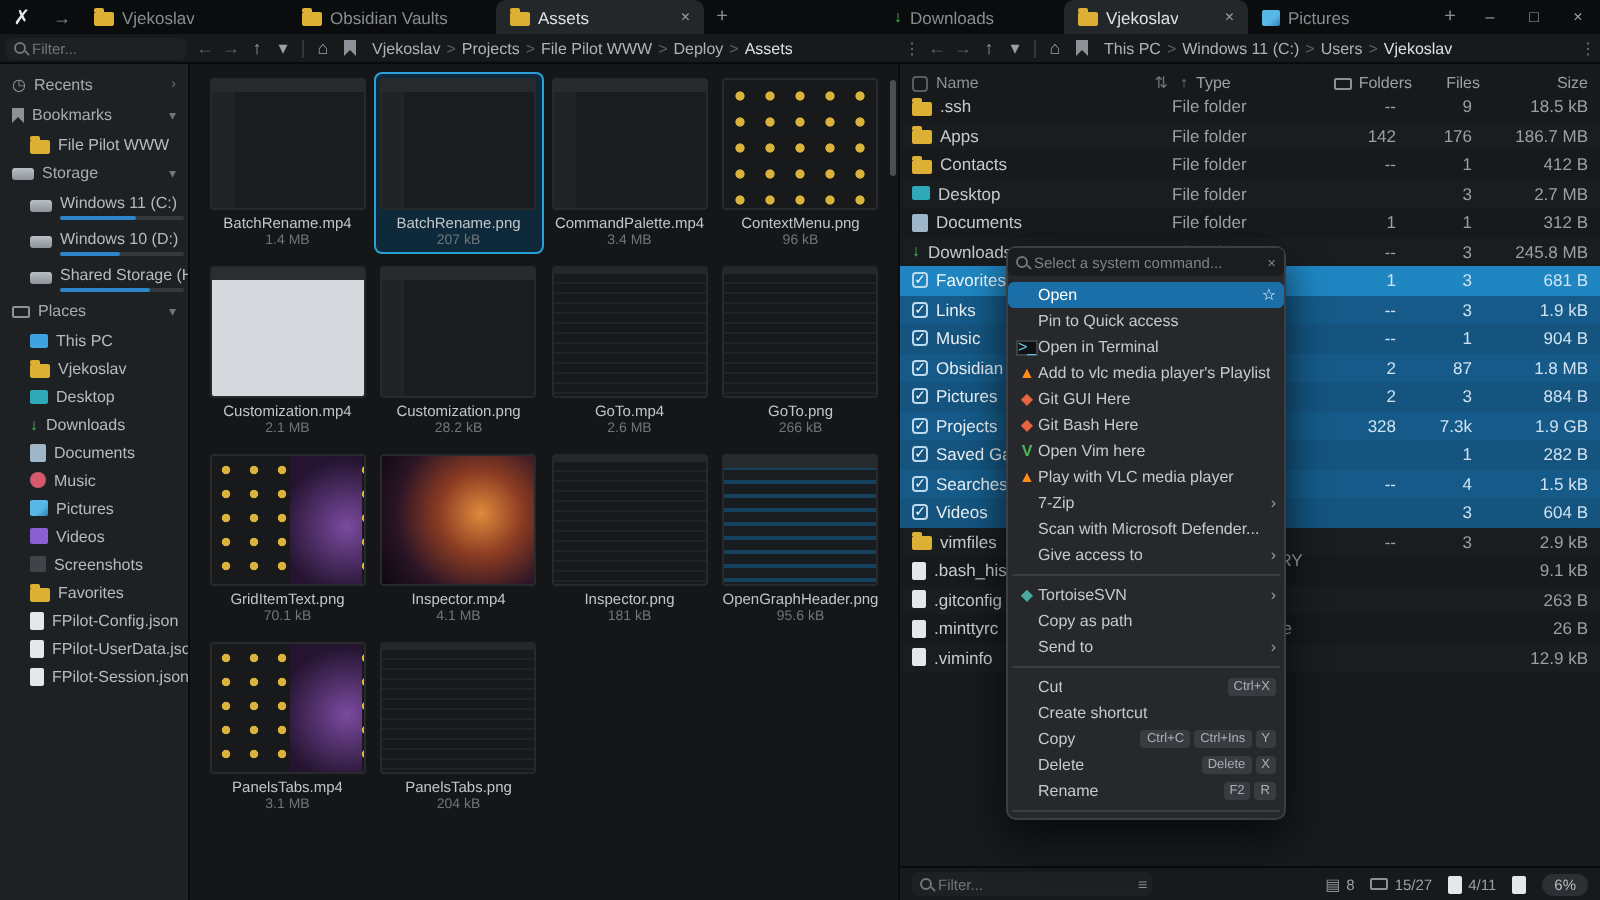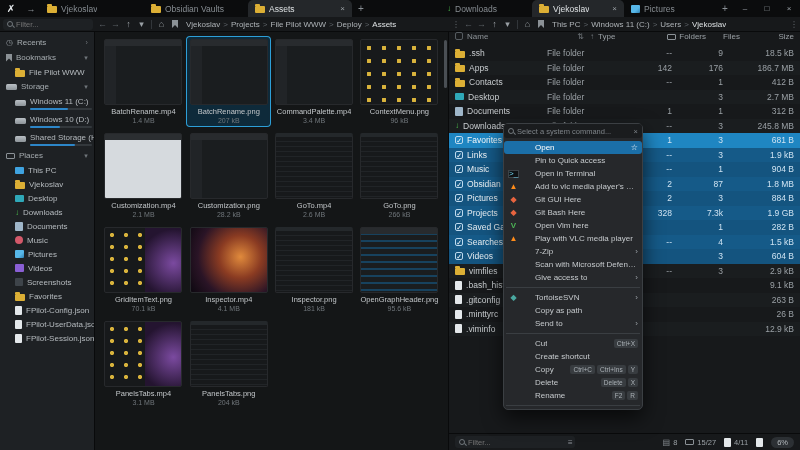--- a/index.html
+++ b/index.html
@@ -55,23 +55,23 @@
   [data-thumb="app"]{background:linear-gradient(#282b2e 0 6px,rgba(0,0,0,0) 6px),linear-gradient(90deg,#212427 0 11px,#1a1d1f 11px);}
   [data-thumb="appblue"]{background:linear-gradient(#282b2e 0 6px,rgba(0,0,0,0) 6px),repeating-linear-gradient(180deg,#1a1d1f 0 5px,#17425e 5px 7px);}
   [data-thumb="folders"]{background-color:#17191b;background-image:radial-gradient(circle 2.2px at 8px 8px,#d9b33c 2.1px,rgba(0,0,0,0) 2.5px);background-size:15px 13px;}
   [data-thumb="light"]{background:linear-gradient(#2b2e31 0 6px,#d6dade 6px);}
   [data-thumb="list"]{background:repeating-linear-gradient(#17191b 0 4px,#212427 4px 5px);border-top:4px solid #24282b;}
   [data-thumb="mixed"]{background-color:#17191b;background-image:radial-gradient(circle at 78% 55%,#7b4aa0,#241430 75%),radial-gradient(circle 2px at 7px 7px,#d9b33c 1.9px,rgba(0,0,0,0) 2.3px);background-size:48% 100%,14px 12px;background-position:right bottom,left top;background-repeat:no-repeat,repeat;}
   [data-thumb="space"]{background:radial-gradient(circle at 65% 45%,#e08a3c,#8a3b22 35%,#2a1426 70%,#0d0810);}
   .mid-scroll{position:absolute;right:1px;top:8px;width:3px;height:48px;background:#4a4f54;border-radius:2px;}
   
   .rightpane{flex:1;background:#17191b;display:flex;flex-direction:column;position:relative;}
-  .list-head{height:14px;display:flex;align-items:flex-start;gap:4px;padding:0 6px;color:#8b9196;font-size:8px;flex:none;}
+  .list-head{height:14px;display:flex;align-items:flex-end;gap:4px;padding:0 6px;color:#8b9196;font-size:8px;flex:none;}
   .rows{flex:1;overflow:hidden;}
-  .row{height:14.5px;display:flex;align-items:center;gap:21px;padding:0 6px;font-size:8.5px;}
+  .row{height:14.5px;display:flex;align-items:center;gap:8px;padding:0 6px;font-size:8.5px;}
   .row:nth-child(even){background:#1a1d1f;}
   .row.sel{background:#14547f;color:#e8eef2;}
   .row.sel:nth-child(even){background:#155a88;}
   .row.cursor{background:#1f86c2 !important;color:#f2f7fa;}
   .c-name{flex:1;display:flex;align-items:center;gap:4px;min-width:0;white-space:nowrap;overflow:hidden;}
   .c-type{width:60px;color:#9aa0a5;}
   .c-folders{width:44px;text-align:right;color:#9aa0a5;}
   .c-files{width:30px;text-align:right;color:#9aa0a5;}
   .c-size{width:50px;text-align:right;color:#9aa0a5;}
   .row.sel .c-type,.row.sel .c-folders,.row.sel .c-files,.row.sel .c-size{color:#cfe3f2;}
@@ -82,21 +82,21 @@
   .bfilter{display:flex;align-items:center;gap:3px;background:#1e2124;border-radius:3px;height:12px;padding:0 4px;width:120px;}
   .bfilter input{background:none;border:none;outline:none;color:#aab0b5;font-size:7.5px;flex:1;padding:0;font-family:"Liberation Sans",sans-serif;}
   .stats{margin-left:auto;display:flex;align-items:center;gap:8px;color:#9aa0a5;font-size:7.5px;}
   .stat{display:flex;align-items:center;gap:3px;}
   .pill{background:#2c3034;border-radius:7px;padding:1px 6px;color:#b6bbbf;}
   
   .ctxmenu{position:absolute;left:503px;top:123px;width:140px;background:#26282b;border:1px solid #3b3f43;
            border-radius:5px;box-shadow:0 8px 20px rgba(0,0,0,.65);padding:0;z-index:5;}
   .msearch{display:flex;align-items:center;gap:3px;background:#1a1c1e;border-radius:3px;height:14px;padding:0 4px;margin-bottom:3px;color:#7d8388;font-size:7.5px;}
   .msearch .ph{flex:1;white-space:nowrap;overflow:hidden;}
-  .mi{height:13px;display:flex;align-items:center;gap:16px;padding:0 4px;border-radius:3px;font-size:8px;color:#c6cacd;white-space:nowrap;}
+  .mi{height:13px;display:flex;align-items:center;gap:0;padding:0 4px;border-radius:3px;font-size:8px;color:#c6cacd;white-space:nowrap;}
   .mi .lab{overflow:hidden;text-overflow:ellipsis;}
   .mi.hl{background:#1b6fa8;color:#fff;}
   .mi .ic{width:11px;flex:none;text-align:center;font-size:8px;}
   .mi .tail{margin-left:auto;color:#9aa0a5;font-size:8px;}
   .mi.hl .tail{color:#fff;}
   .badges{margin-left:auto;display:flex;gap:2px;}
   .badge{background:#383c40;border-radius:2px;padding:0 3px;font-size:6.5px;color:#aab0b5;line-height:9px;}
   .msep{height:1px;background:#3a3e42;margin:3px 2px;}
   
   .ic-folder{width:10px;height:7px;background:#dcaf35;border-radius:1px;position:relative;flex:none;margin-top:2px;}

